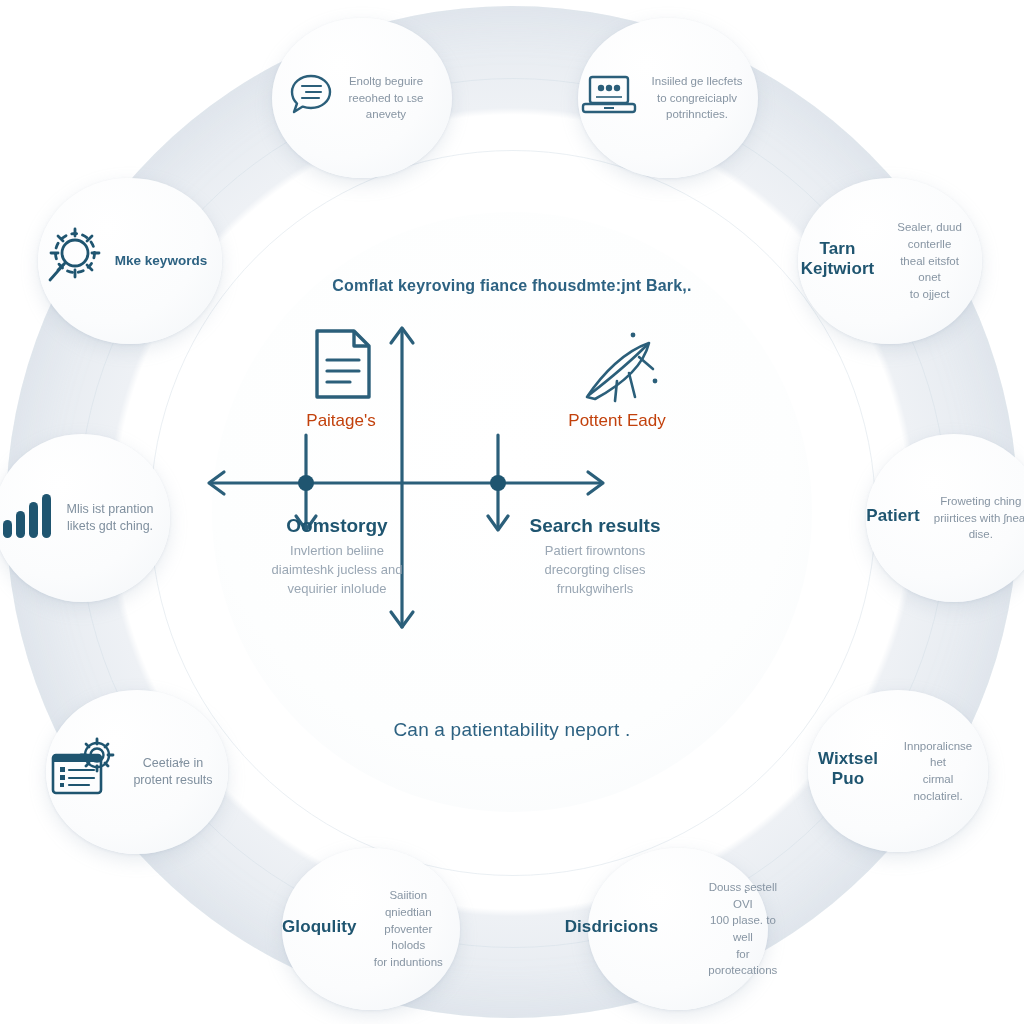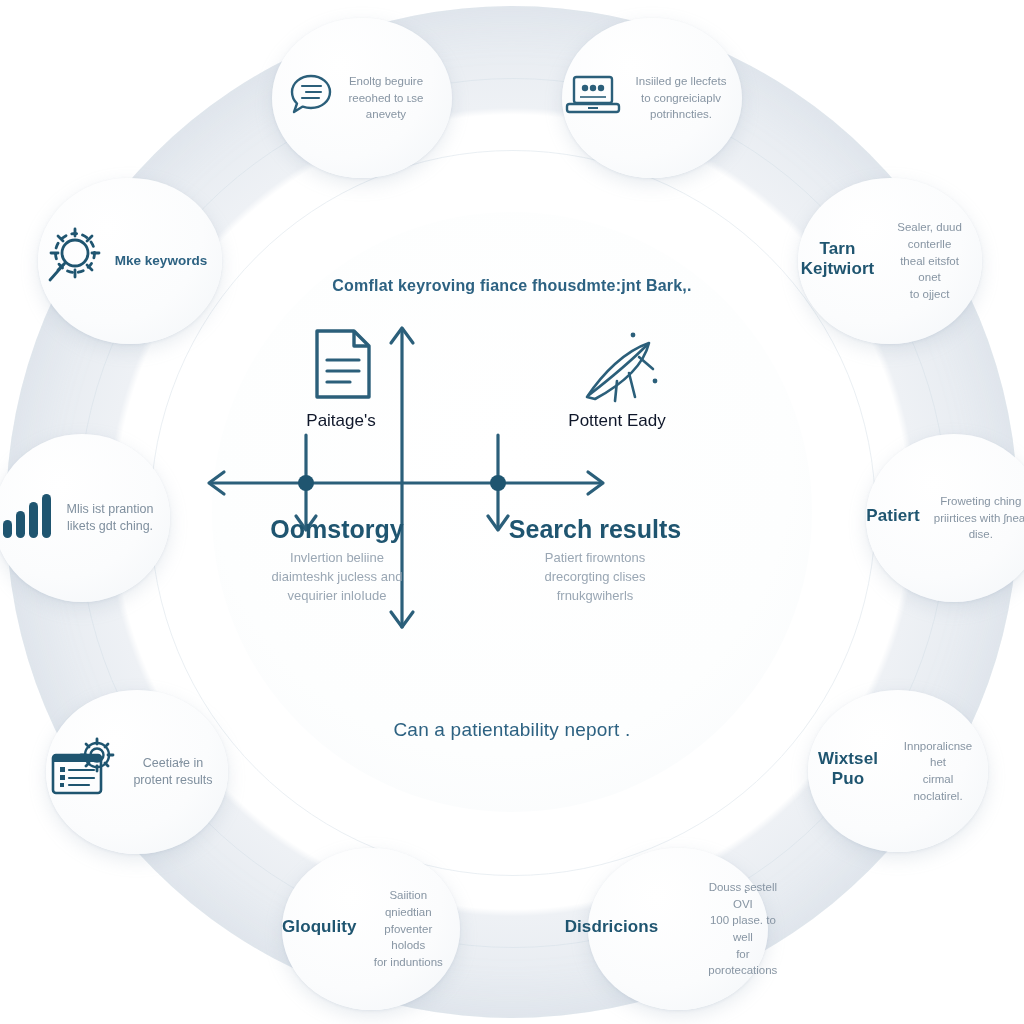--- a/index.html
+++ b/index.html
@@ -70,24 +70,24 @@
     position:absolute;left:0;bottom:6px;width:100%;text-align:center;
     color:#2d6282;font-size:19px;font-weight:500;letter-spacing:.2px;
   }
   .axis-wrap{position:absolute;left:0;top:38px;width:620px;height:360px;}
 
   .q-label{
     position:absolute;text-align:center;color:#2d6282;
   }
   .q-top-l{left:24px;top:96px;width:230px;}
   .q-top-r{left:300px;top:96px;width:230px;}
-  .q-top-l .q-h,.q-top-r .q-h{font-size:17px;font-weight:500;color:#0f172a;}
+  .q-top-l .q-h,.q-top-r .q-h{font-size:17px;font-weight:500;color:#c2410c;}
   .q-bot-l{left:10px;top:200px;width:250px;}
   .q-bot-r{left:268px;top:200px;width:250px;}
-  .q-bot-l .q-h,.q-bot-r .q-h{font-size:25px;font-weight:600;color:#1f5570;margin-bottom:5px;}
+  .q-bot-l .q-h,.q-bot-r .q-h{font-size:19px;font-weight:600;color:#1f5570;margin-bottom:5px;}
   .q-sub{color:#9aa7b4;font-size:13px;line-height:1.45;}
   .q-sub span{display:block;}
 
   .icon-doc{position:absolute;left:110px;top:12px;}
   .icon-rocket{position:absolute;left:375px;top:14px;}
 
   svg{display:block;overflow:visible;}
 </style>
 </head>
 <body>
@@ -191,21 +191,21 @@
         </g>
       </svg>
     </span>
     <div class="n-body">
       <span>Enoltg beguire</span><br>
       <span>reeohed to ʟse</span><br>
       <span>anevety</span>
     </div>
   </div>
 
-  <div class="node" style="left:562px;top:18px;width:180px;height:160px;">
+  <div class="node" style="left:578px;top:18px;width:180px;height:160px;">
     <span class="icon">
       <svg width="58" height="44" viewBox="0 0 58 44">
         <rect x="10" y="4" width="38" height="26" rx="2.5" fill="none" stroke="#2b5f7a" stroke-width="2.4"></rect>
         <circle cx="21" cy="15" r="3.2" fill="#2b5f7a"></circle>
         <circle cx="29" cy="15" r="3.2" fill="#2b5f7a"></circle>
         <circle cx="37" cy="15" r="3.2" fill="#2b5f7a"></circle>
         <line x1="16" y1="24" x2="42" y2="24" stroke="#2b5f7a" stroke-width="1.6"></line>
         <rect x="3" y="31" width="52" height="8" rx="2.5" fill="none" stroke="#2b5f7a" stroke-width="2.4"></rect>
         <line x1="24" y1="35" x2="34" y2="35" stroke="#2b5f7a" stroke-width="2"></line>
       </svg>

